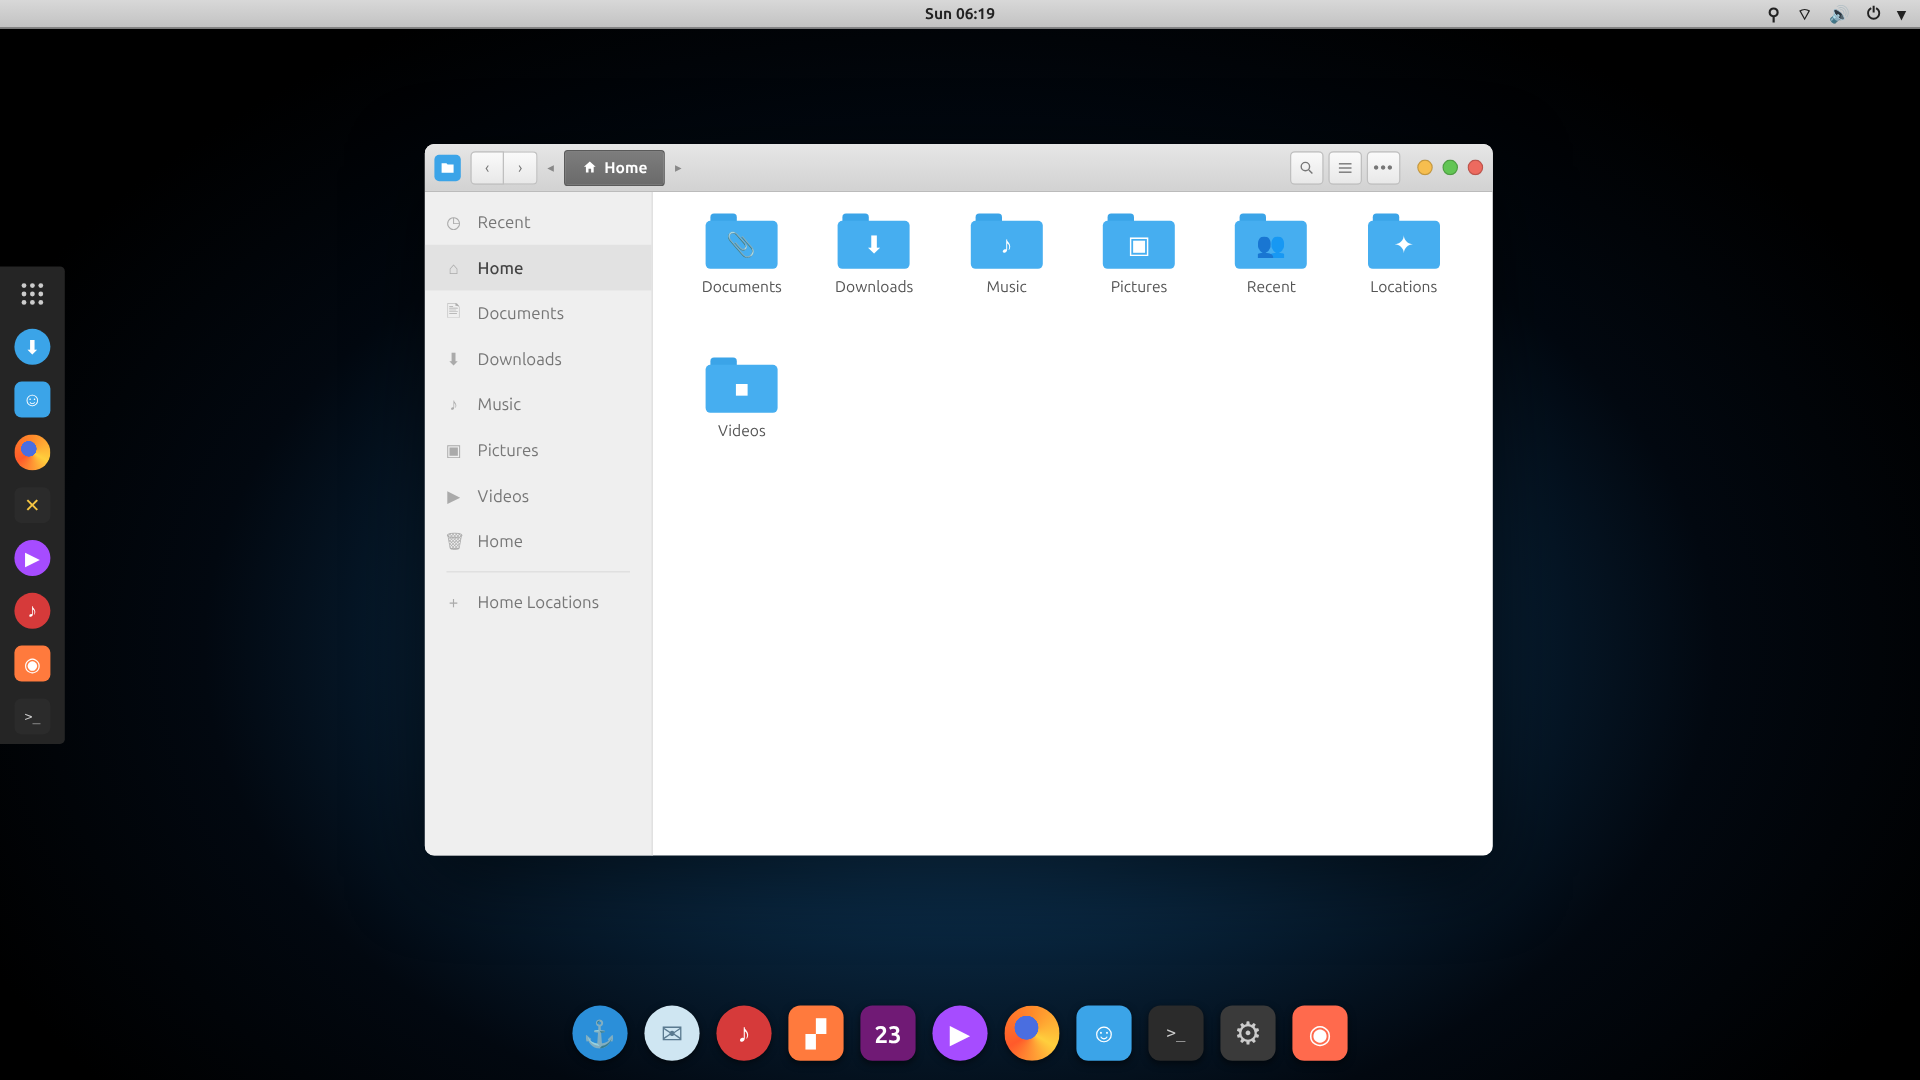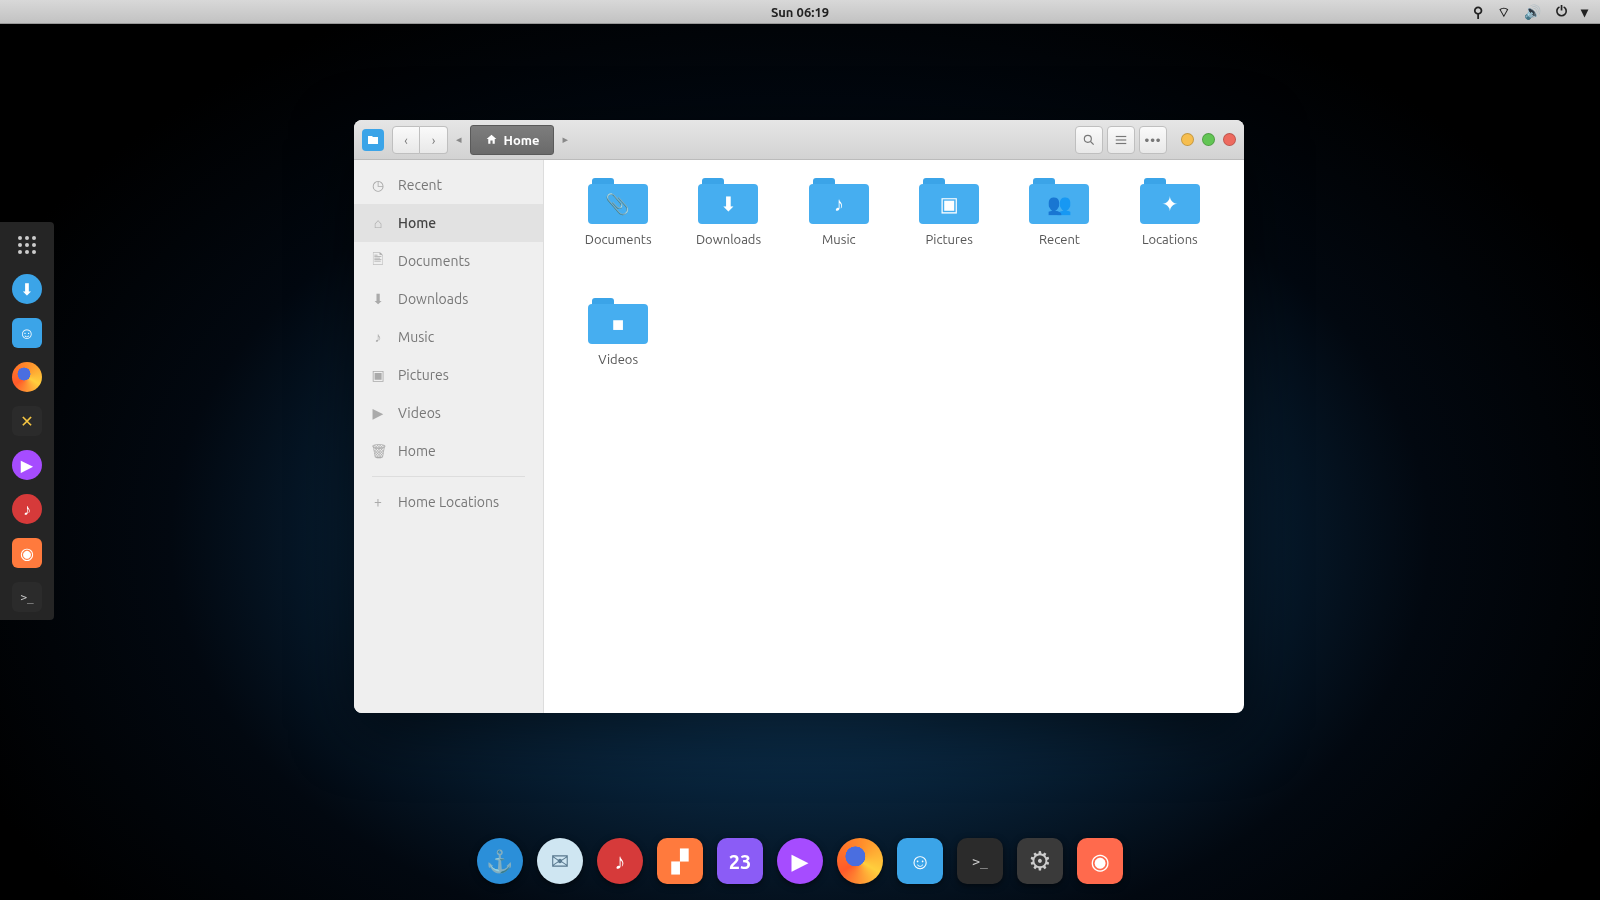--- a/index.html
+++ b/index.html
@@ -127,21 +127,21 @@
     <div class="dash-item" style="background: rgb(214, 58, 58); color: rgb(255, 255, 255); border-radius: 50%;">♪</div>
     <div class="dash-item" style="background: rgb(255, 122, 61); color: rgb(255, 255, 255); border-radius: 6px;">◉</div>
     <div class="dash-item" style="background: rgb(43, 43, 43); color: rgb(204, 204, 204); border-radius: 6px; font-size: 11px; font-family: monospace;">&gt;_</div>
   </div>
 
 <div class="bottom-dock" id="bottom-dock">
     <div class="dock-item" style="background: rgb(43, 143, 217); color: rgb(255, 255, 255); border-radius: 50%;">⚓</div>
     <div class="dock-item" style="background: rgb(207, 230, 242); color: rgb(90, 122, 144); border-radius: 50%;">✉</div>
     <div class="dock-item" style="background: rgb(214, 58, 58); color: rgb(255, 255, 255); border-radius: 50%;">♪</div>
     <div class="dock-item" style="background: rgb(255, 122, 61); color: rgb(255, 255, 255); border-radius: 10px;">▞</div>
-    <div class="dock-item" style="background: #8b5cf6; color: rgb(255, 255, 255); border-radius: 10px; font-weight: 700; font-size: 20px;">23</div>
+    <div class="dock-item" style="background: #701a75; color: rgb(255, 255, 255); border-radius: 10px; font-weight: 700; font-size: 20px;">23</div>
     <div class="dock-item" style="background: rgb(166, 76, 255); color: rgb(255, 255, 255); border-radius: 50%;">▶</div>
     <div class="dock-item" style="background: radial-gradient(circle at 40% 40%, rgb(74, 110, 224) 25%, transparent 26%), conic-gradient(rgb(255, 138, 42), rgb(255, 207, 61), rgb(255, 90, 42), rgb(255, 138, 42)); color: rgb(255, 255, 255); border-radius: 50%;"></div>
     <div class="dock-item" style="background: rgb(59, 164, 232); color: rgb(255, 255, 255); border-radius: 10px;">☺</div>
     <div class="dock-item" style="background: rgb(43, 43, 43); color: rgb(204, 204, 204); border-radius: 10px; font-size: 13px; font-family: monospace;">&gt;_</div>
     <div class="dock-item" style="background: rgb(58, 58, 58); color: rgb(204, 204, 204); border-radius: 10px; font-size: 26px;">⚙</div>
     <div class="dock-item" style="background: rgb(255, 106, 77); color: rgb(255, 255, 255); border-radius: 10px;">◉</div>
   </div>
 
 <div class="fm">
   <div class="fm-header">

